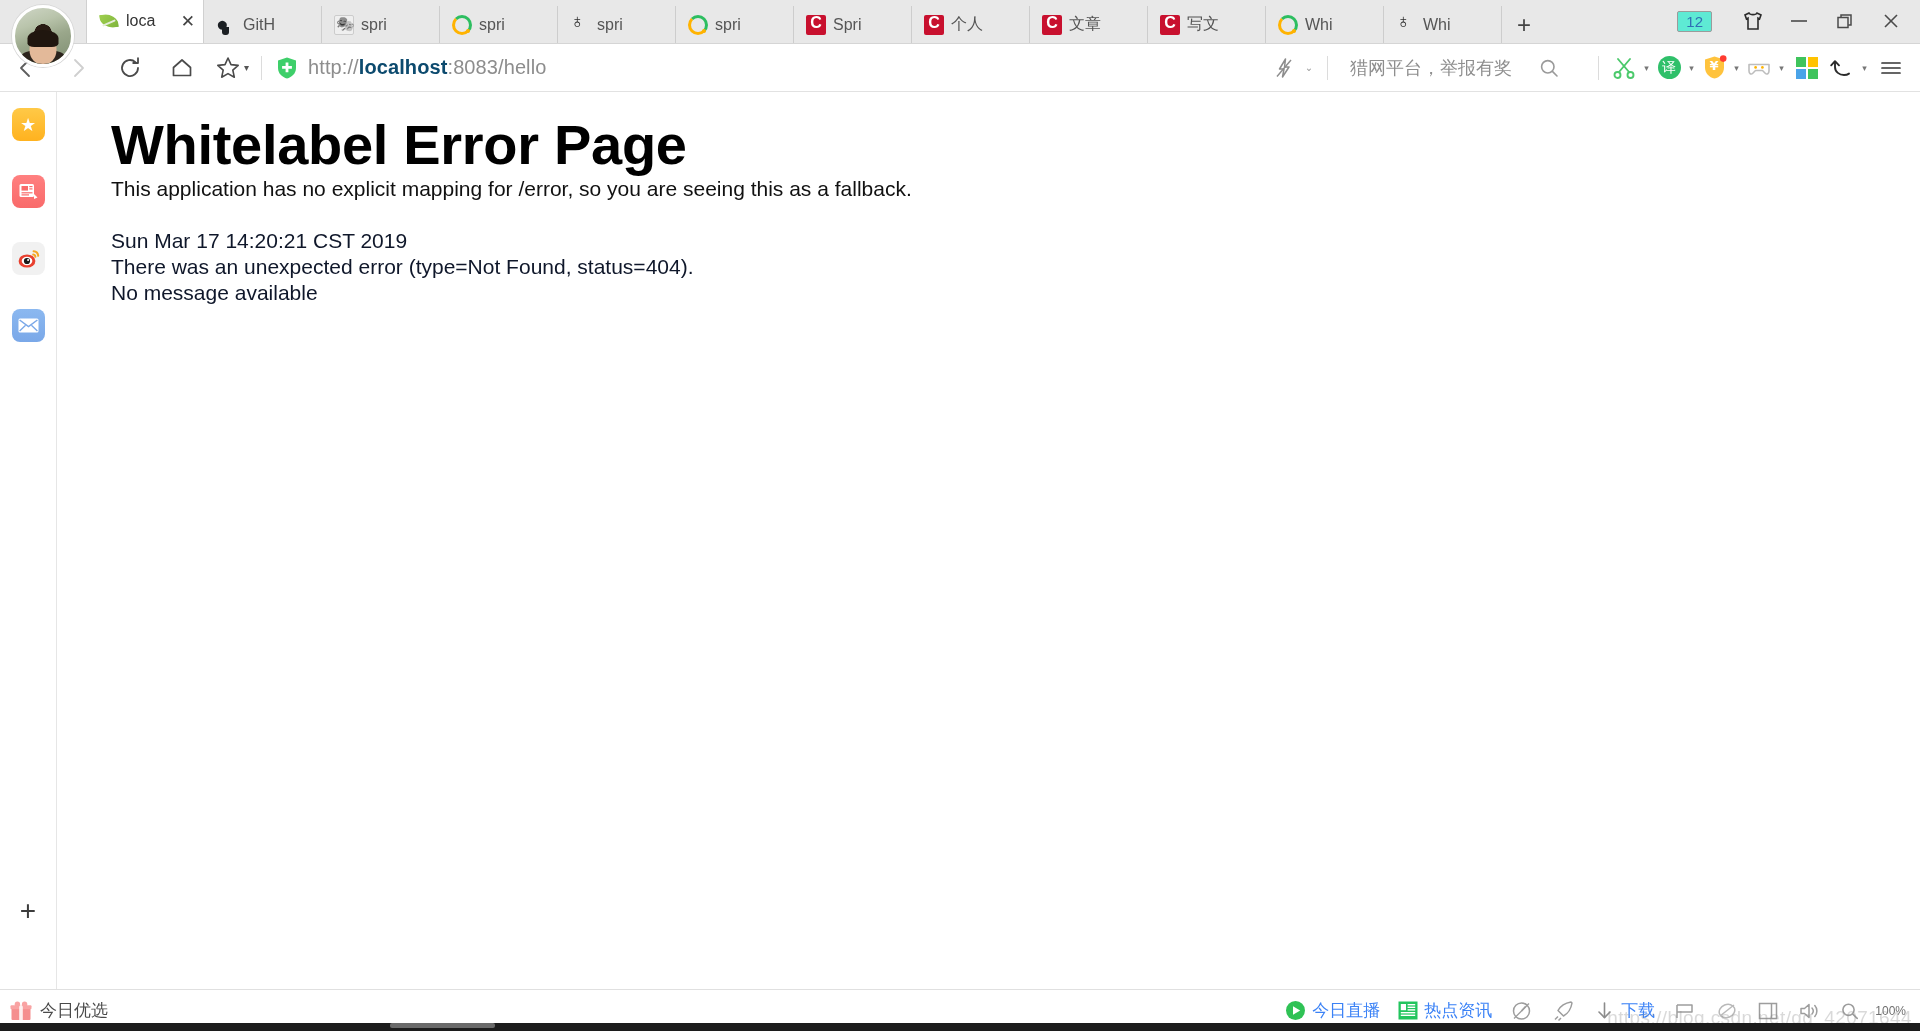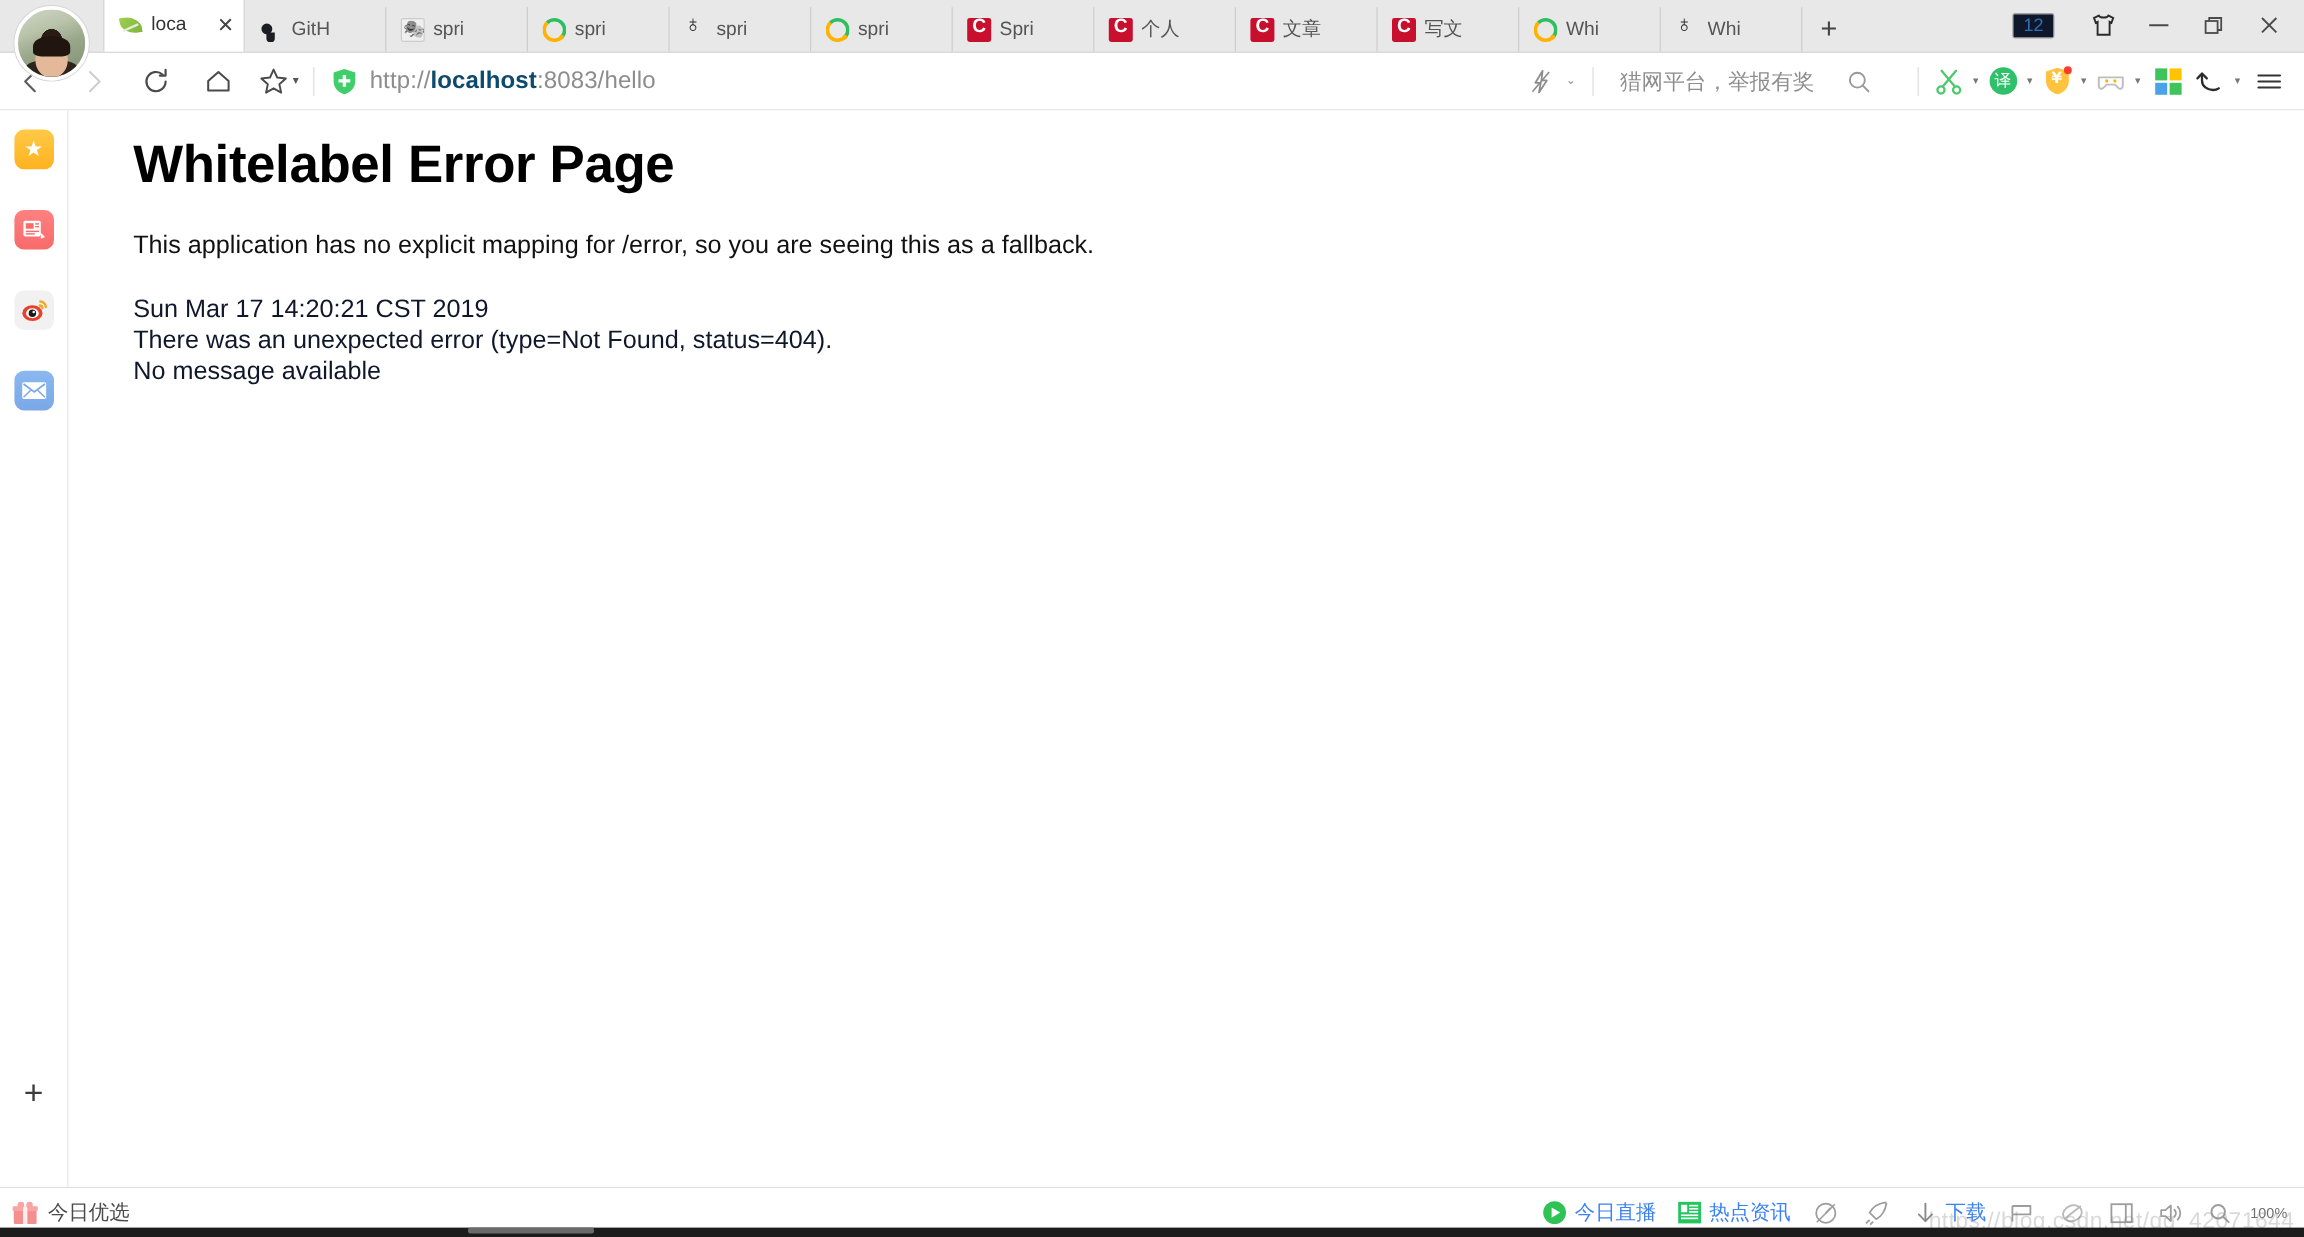--- a/index.html
+++ b/index.html
@@ -136,21 +136,21 @@
   .newtab {
     width: 44px; height: 37px; display:flex; align-items:center; justify-content:center;
     font-size: 24px; color:#444; font-weight: 300; flex: 0 0 44px;
   }
   .tabstrip-right {
     margin-left:auto; display:flex; align-items:center; height:44px;
     padding-right: 6px; flex: 0 0 auto;
   }
   .tabcount {
     border:1px solid #9b9b9b; border-radius:2px; padding: 1px 8px;
-    font-size:15px; color:#2f6fb5; background:#0f172a; margin: 0 18px 0 6px;
+    font-size:15px; color:#2f6fb5; background:#5eead4; margin: 0 18px 0 6px;
   }
   .wbtn { width:46px; height:44px; display:flex;align-items:center;justify-content:center; color:#333; }
   .wbtn svg { display:block; }
 
   
   .toolbar {
     height: 48px; background:#fff; display:flex; align-items:center;
     flex: 0 0 48px; border-bottom: 1px solid #e2e2e2; padding: 0 10px 0 0;
   }
   .navbtn { width:52px; height:48px; display:flex;align-items:center;justify-content:center; }
@@ -200,22 +200,22 @@
   .sb-news { background: linear-gradient(180deg,#ff8080,#f96a6a); }
   .sb-weibo { background: #f1f1f1; }
   .sb-mail  { background: linear-gradient(180deg,#8bb8f0,#7aa8e8); }
   .sb-plus {
     position:absolute; bottom: 62px; left:50%; transform:translateX(-50%);
     font-size: 28px; color:#3c3c3c; font-weight: 300;
   }
 
   .content { flex:1 1 auto; background:#fff; padding: 22px 0 0 54px; min-width:0; }
   h1.err {
-    font-size: 44px; font-weight: bold; color:#000;
-    letter-spacing: -0.3px; line-height: 1.1; margin-bottom: 30px;
+    font-size: 56px; font-weight: bold; color:#000;
+    letter-spacing: -0.3px; line-height: 1.1; 
   }
   p.err {
     font-size: 21px; color:#111; line-height: 1.25; margin-bottom: 26px;
   }
   .errlines { font-size: 21px; color:#0f172a; line-height: 1.24; }
 
   
   .statusbar {
     height: 42px; flex: 0 0 42px; background:#fff;
     border-top:1px solid #e0e0e0;

